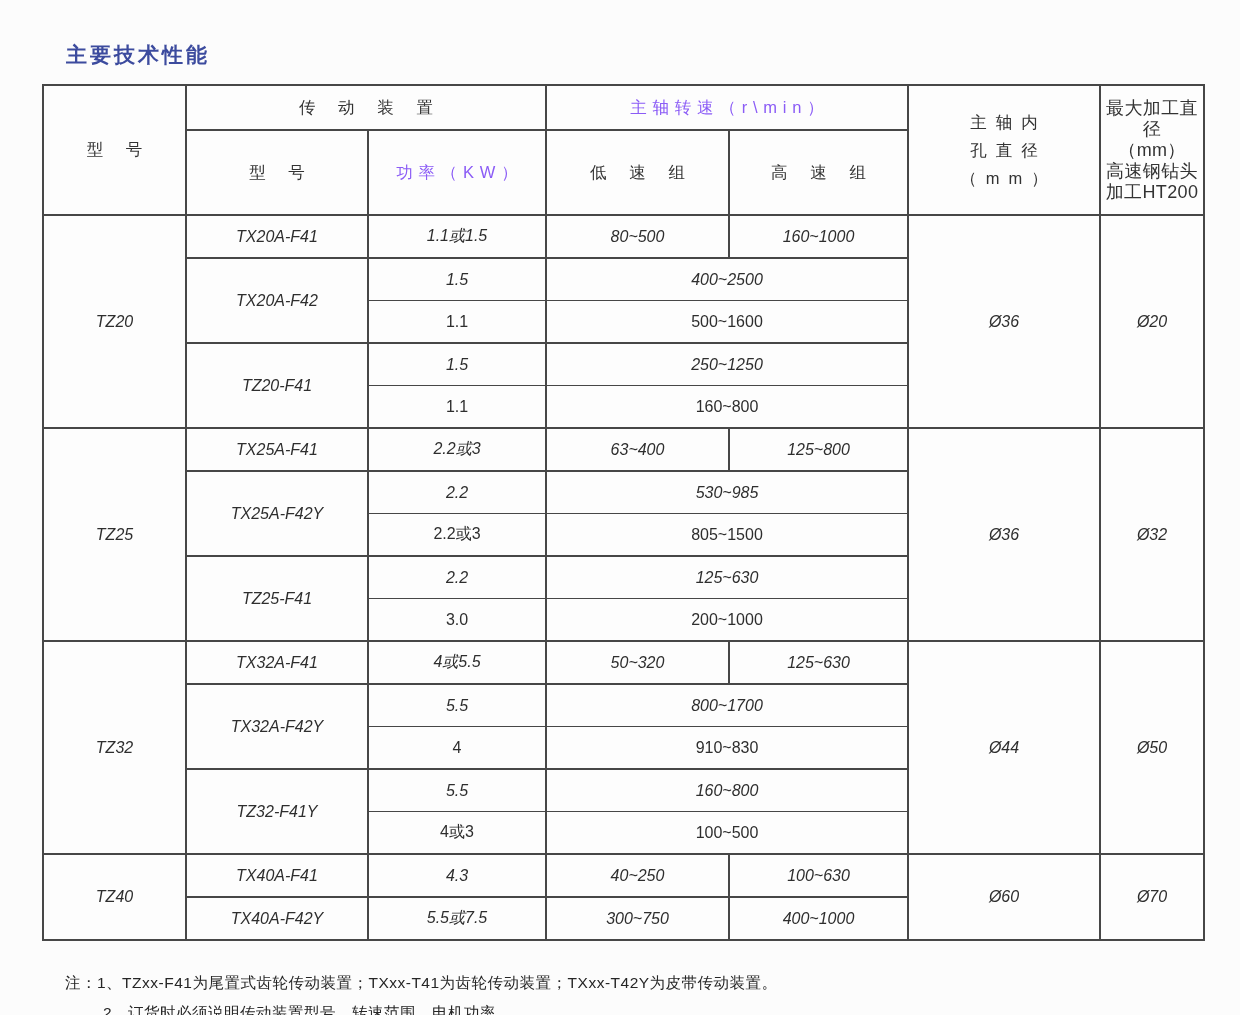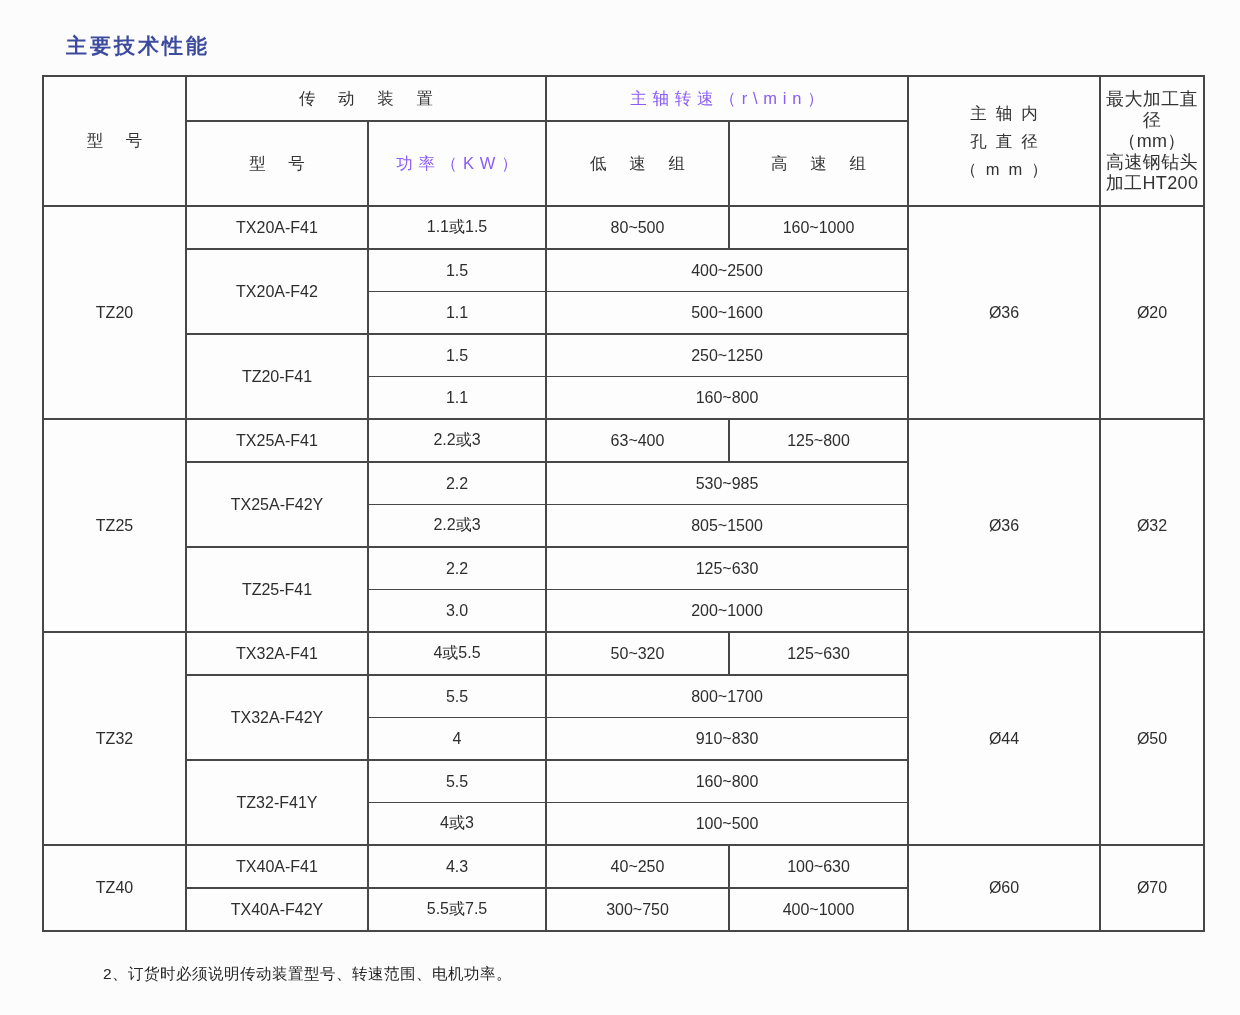--- a/index.html
+++ b/index.html
@@ -9,21 +9,21 @@
     height: 1015px;
     background: #fcfcfc;
     font-family: "Liberation Sans", sans-serif;
     color: #2e2e2e;
     overflow: hidden;
   }
   .page {
     box-sizing: border-box;
     width: 1000px;
     height: 1015px;
-    padding: 32px 0 0 42px;
+    padding: 41px 0 0 42px;
     position: relative;
   }
   .page-title {
     margin-left: 24px;
     font-size: 21px;
     font-weight: bold;
     letter-spacing: 3px;
     color: #3c4b9e;
     height: 28px;
     line-height: 28px;
@@ -63,21 +63,21 @@
     color: #8b5cf6;
   }
   table.spec td.hdr-small {
     font-size: 18px;
     letter-spacing: 0.02em;
     line-height: 21px;
     border-width: 2px;
     color: #333;
   }
   table.spec td.hdr .hline { line-height: 28px; }
-  td.rule-strong { border-top-width: 2px !important; }
+  td.rule-strong { border-top-width: 2px !important; font-style: italic; }
   table.spec { border: 2px solid #474747; }
   .notes {
     margin-top: 27px;
     margin-left: 23px;
     font-size: 15.5px;
     line-height: 30px;
     color: #262626;
     letter-spacing: 0.5px;
   }
   .notes .note-line2 { padding-left: 38px; }
@@ -221,16 +221,17 @@
     <tr class="drow">
       <td class="rule-strong">TX40A-F42Y</td>
       <td class="rule-strong">5.5或7.5</td>
       <td class="rule-strong">300~750</td>
       <td class="rule-strong">400~1000</td>
     </tr>
   </tbody>
     </table>
 
   <div class="notes">
+    <div class="note-line1">注：1、TZxx-F41为尾置式齿轮传动装置；TXxx-T41为齿轮传动装置；TXxx-T42Y为皮带传动装置。</div>
     <div class="note-line2">2、订货时必须说明传动装置型号、转速范围、电机功率。</div>
   </div>
 
 </div>
 
 </body></html>

